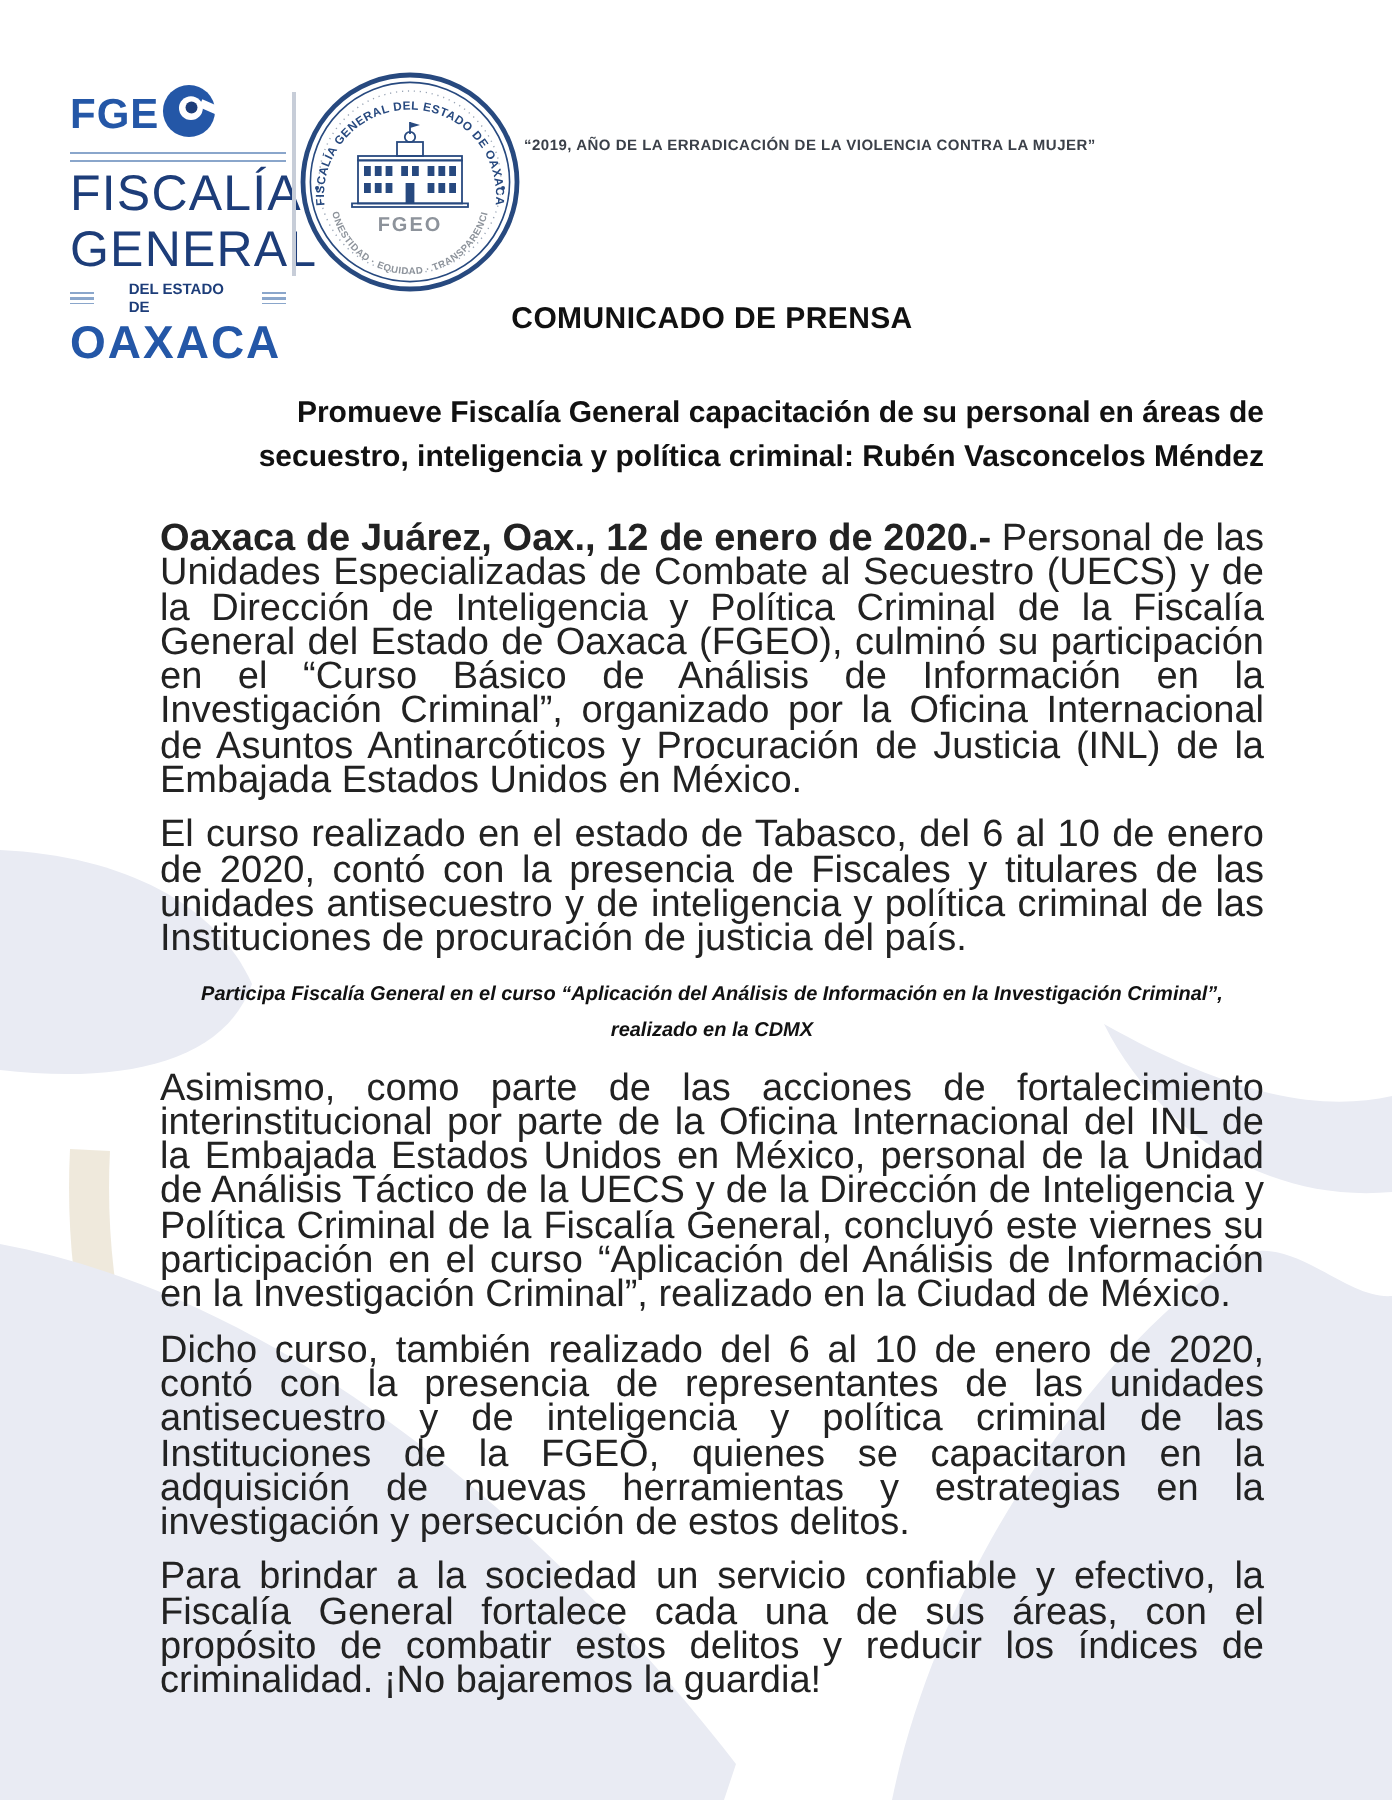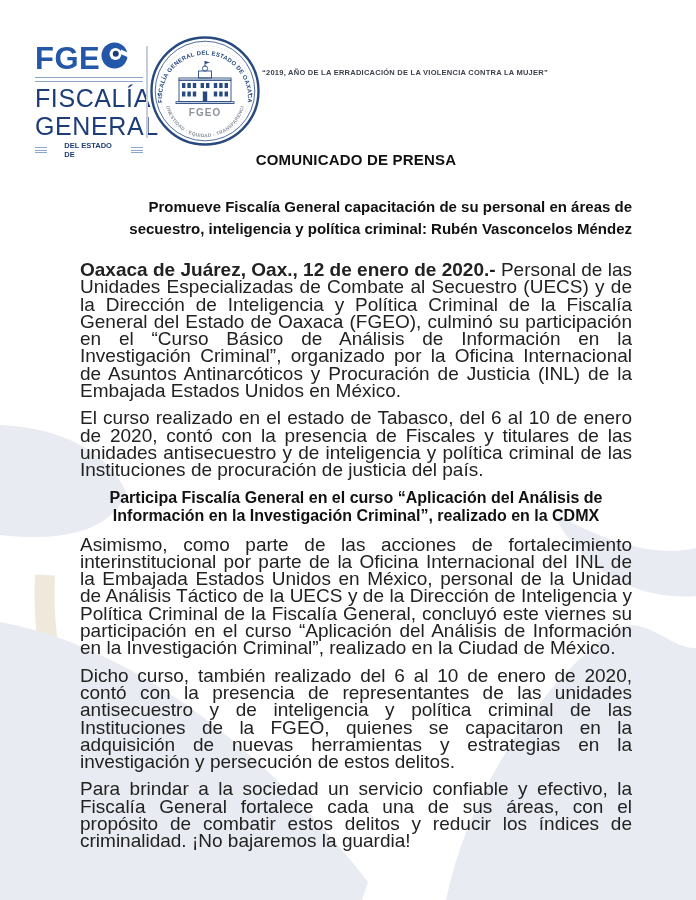--- a/index.html
+++ b/index.html
@@ -21,21 +21,21 @@
     background:#ffffff;
     font-family:"Liberation Sans", sans-serif;
     color:var(--text_color);
     overflow:hidden;
   }
   .watermark{position:absolute;inset:0;z-index:0;pointer-events:none;}
   .page{position:absolute;inset:0;z-index:1;}
 
   
   .brand{position:absolute;left:35px;top:42px;width:108px;}
-  .brand-acronym{display:flex;align-items:center;font-size:31px;font-weight:800;
+  .brand-acronym{display:flex;align-items:center;font-size:21px;font-weight:800;
     color:var(--brand_blue);letter-spacing:.5px;line-height:1;}
   .brand-acronym .o-icon{margin-left:1px;display:inline-block;}
   .brand-rule{height:5px;border-top:1.7px solid var(--rule_blue);
     border-bottom:1.7px solid var(--rule_blue);margin:3px 0 2px;}
   .brand-l1,.brand-l2{font-size:25px;font-weight:400;color:var(--brand_navy);
     letter-spacing:.6px;line-height:1.12;}
   .brand-sub{display:flex;align-items:center;justify-content:space-between;
     font-size:7.5px;font-weight:800;color:var(--brand_navy);margin:1px 0;gap:17px;}
   .brand-sub .dash{width:15px;height:5.5px;
     background:repeating-linear-gradient(to bottom,var(--rule_blue) 0 1.2px,transparent 1.2px 2.7px);}
@@ -46,22 +46,22 @@
     color:var(--motto_color);letter-spacing:.25px;white-space:nowrap;}
 
   
   .content{position:absolute;top:150px;left:66px;right:64px;margin-left:14px;}
   .doc-title{text-align:center;font-size:15px;font-weight:bold;letter-spacing:.2px;
     line-height:20px;margin-bottom:26px;color:#111;}
   .doc-subtitle{text-align:right;font-size:15px;font-weight:bold;line-height:21.5px;
     margin-bottom:22px;color:#111;}
   .para{font-size:19px;line-height:17.3px;text-align:justify;margin-bottom:10px;}
   .para .lead{font-weight:bold;}
-  .section-heading{text-align:center;font-size:16px;font-weight:bold;line-height:18.5px;
-    margin:2px 0 10px;color:#111;padding:0 4px;}
+  .section-heading{text-align:center;font-size:10px;font-weight:bold;line-height:18.5px;
+    margin:2px 0 10px;color:#111;padding:0 4px;font-style:italic;}
 </style>
 </head>
 <body>
 
 <svg class="watermark" viewBox="0 0 696 900" width="696" height="900" aria-hidden="true">
 
   <path d="M0,425 C62,428 108,452 126,492 C112,532 60,542 0,535 Z" fill="#e9ebf3"></path>
 
   <path d="M45,575 A 370,370 0 0 0 118,815" fill="none" stroke="#ece5d6" stroke-width="20" opacity="0.85"></path>
 
@@ -87,20 +87,21 @@
       </span>
     </div>
     <div class="brand-rule"></div>
     <div class="brand-l1">FISCALÍA</div>
     <div class="brand-l2">GENERAL</div>
     <div class="brand-sub">
       <span class="dash"></span>
       <span>DEL ESTADO DE</span>
       <span class="dash"></span>
     </div>
+    <div class="brand-l4">OAXACA</div>
   </div>
 
   <div class="vdivider"></div>
 
   <div class="seal">
     <svg width="114" height="114" viewBox="0 0 114 114">
       <defs>
         <path id="sealTop" d="M 15,73 A 43,43 0 1 1 99,73"></path>
         <path id="sealBottom" d="M 18,72 A 40,40 0 0 0 96,72"></path>
       </defs>

